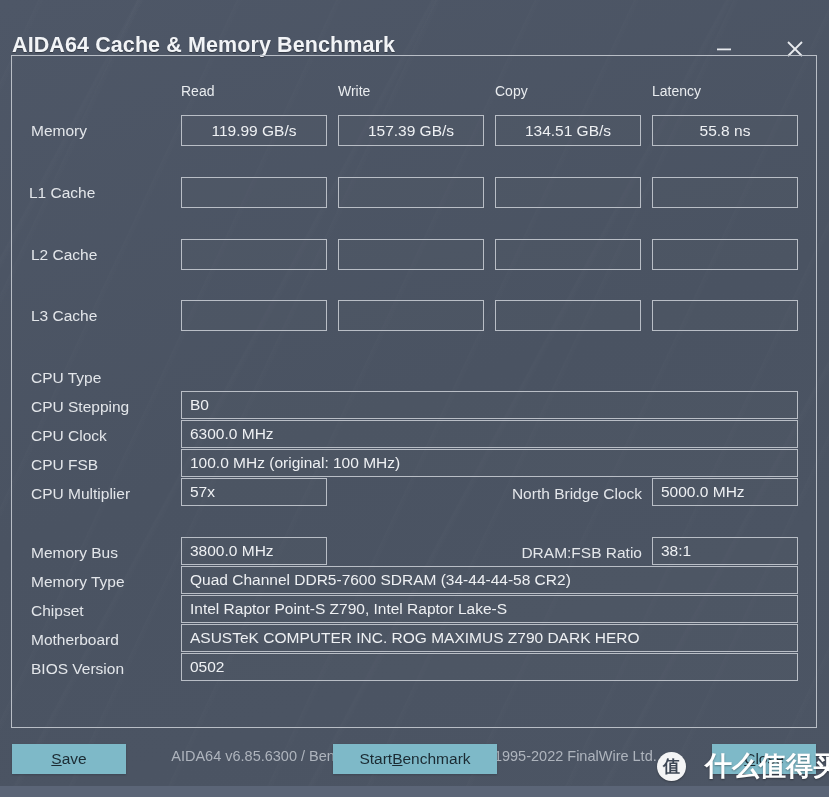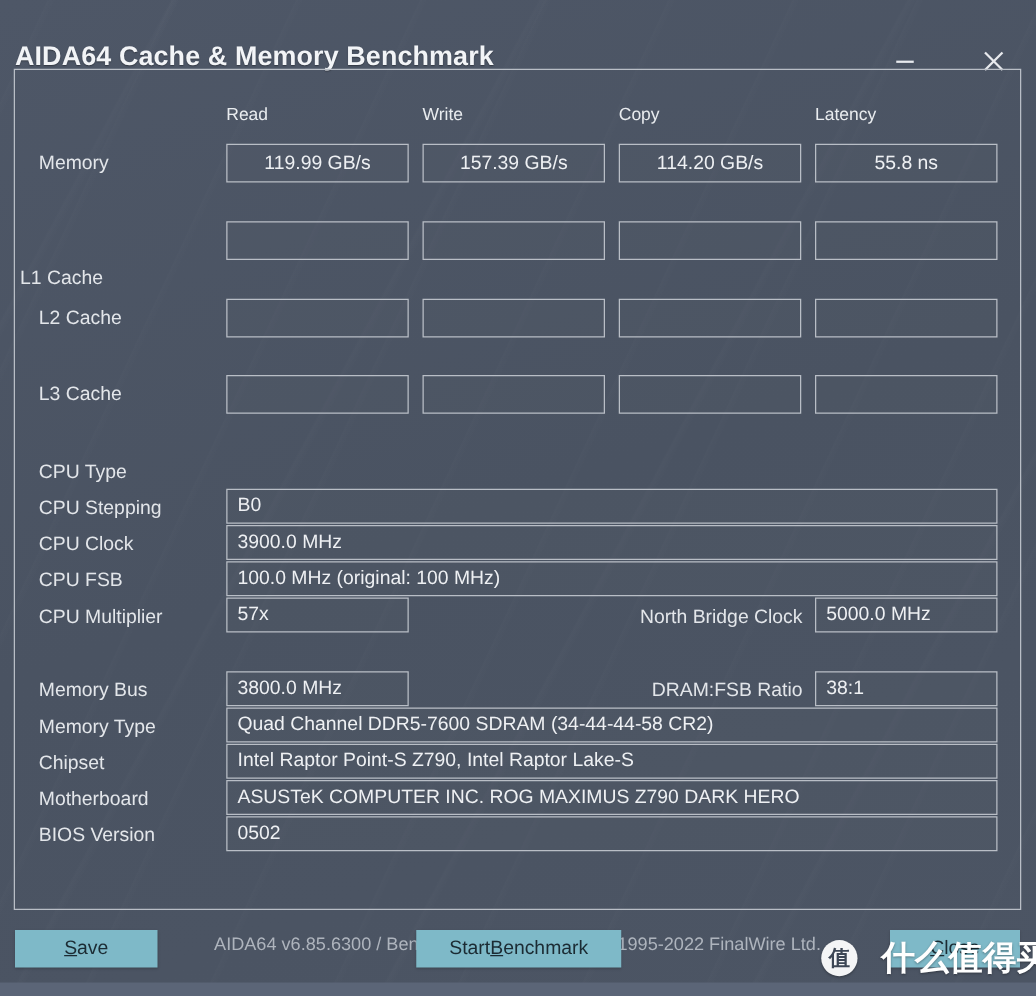--- a/index.html
+++ b/index.html
@@ -211,27 +211,27 @@
     <div class="col-head" style="left:640px; top:27px; width:146px;">Latency</div>
 
     <div class="row-label" style="left:19px; top:66px;">Memory</div>
     <div class="box" style="left:169px; top:59px; width:146px; height:31px;">
       <div class="box-val center">119.99 GB/s</div>
     </div>
     <div class="box" style="left:326px; top:59px; width:146px; height:31px;">
       <div class="box-val center">157.39 GB/s</div>
     </div>
     <div class="box" style="left:483px; top:59px; width:146px; height:31px;">
-      <div class="box-val center">114.20 GB/s</div>
+      <div class="box-val center">134.51 GB/s</div>
     </div>
     <div class="box" style="left:640px; top:59px; width:146px; height:31px;">
       <div class="box-val center">55.8 ns</div>
     </div>
 
-    <div class="row-label" style="left:4px; top:128px;margin-top:30px;">L1 Cache</div>
+    <div class="row-label" style="left:17px; top:128px;">L1 Cache</div>
     <div class="box" style="left:169px; top:121px; width:146px; height:31px;">
       <div class="box-val center"></div>
     </div>
     <div class="box" style="left:326px; top:121px; width:146px; height:31px;">
       <div class="box-val center"></div>
     </div>
     <div class="box" style="left:483px; top:121px; width:146px; height:31px;">
       <div class="box-val center"></div>
     </div>
     <div class="box" style="left:640px; top:121px; width:146px; height:31px;">
@@ -268,21 +268,21 @@
 
     <div class="row-label" style="left:19px; top:313px;">CPU Type</div>
 
     <div class="row-label" style="left:19px; top:342px;">CPU Stepping</div>
     <div class="box" style="left:169px; top:335px; width:617px; height:28px;">
       <div class="box-val left">B0</div>
     </div>
 
     <div class="row-label" style="left:19px; top:371px;">CPU Clock</div>
     <div class="box" style="left:169px; top:364px; width:617px; height:28px;">
-      <div class="box-val left">3900.0 MHz</div>
+      <div class="box-val left">6300.0 MHz</div>
     </div>
 
     <div class="row-label" style="left:19px; top:400px;">CPU FSB</div>
     <div class="box" style="left:169px; top:393px; width:617px; height:28px;">
       <div class="box-val left">100.0 MHz  (original: 100 MHz)</div>
     </div>
 
     <div class="row-label" style="left:19px; top:429px;">CPU Multiplier</div>
     <div class="box" style="left:169px; top:422px; width:146px; height:28px;">
       <div class="box-val left">57x</div>

